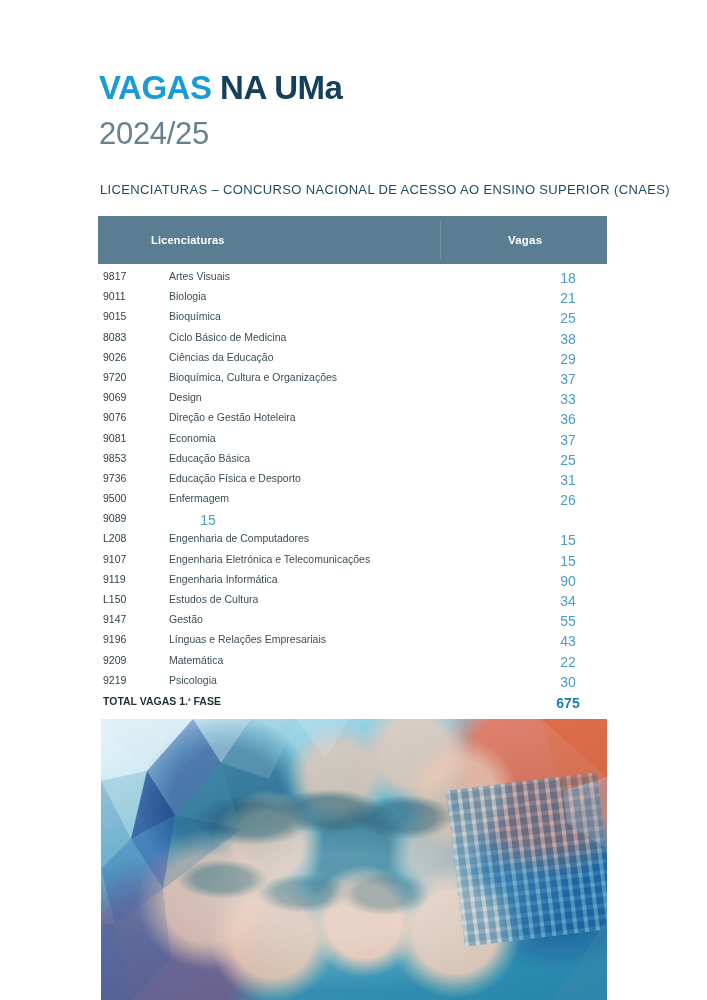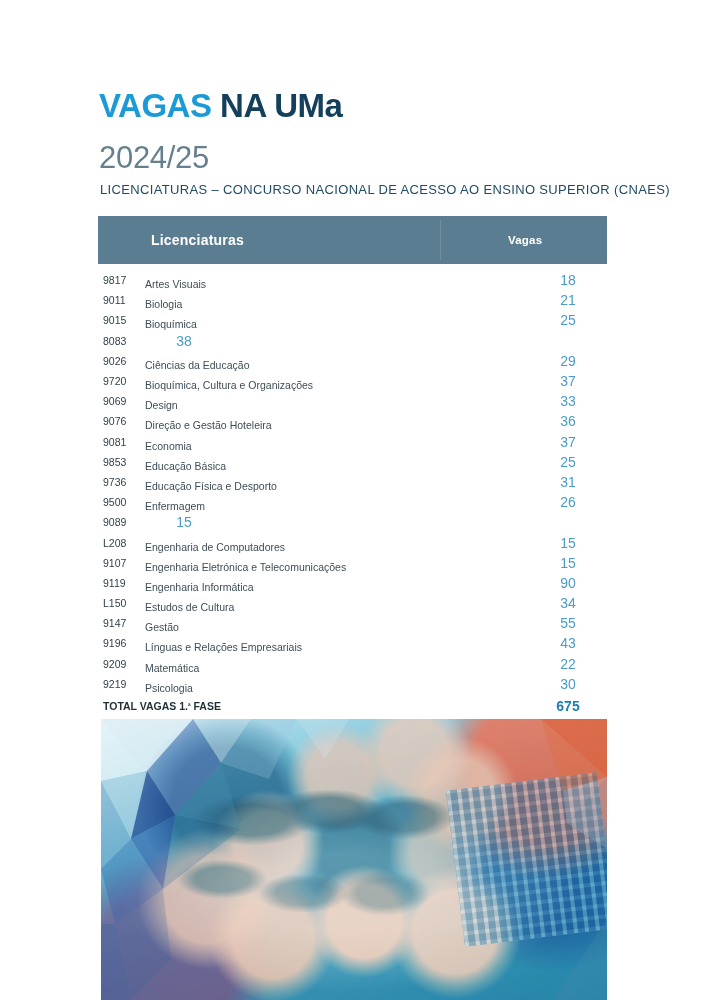--- a/index.html
+++ b/index.html
@@ -5,65 +5,65 @@
   * { margin:0; padding:0; box-sizing:border-box; }
   html, body {
     width:707px; height:1000px;
     background:#ffffff;
     font-family:"Liberation Sans", sans-serif;
     overflow:hidden;
   }
   .page { position:relative; width:707px; height:1000px; background:#fff; }
 
   
-  .titles { position:absolute; left:99px; top:86px; width:520px; }
+  .titles { position:absolute; left:99px; top:68px; width:520px; }
   .title-line1 {
     font-size:33px; font-weight:bold; line-height:40px;
     letter-spacing:-0.5px; white-space:nowrap;
   }
   .title-vagas { color:#1a9ad7; }
   .title-na-uma { color:#14405c; }
   .title-year {
     font-size:31px; font-weight:normal; line-height:40px;
-    color:#67808f; letter-spacing:-0.3px; margin-top:12px;
+    color:#67808f; letter-spacing:-0.3px; margin-top:6px;
   }
   .subtitle {
     position:absolute; left:100px; top:182px;
     font-size:13px; font-weight:normal; color:#1f4a63;
     letter-spacing:0.35px; white-space:nowrap;
   }
 
   
   .table { position:absolute; left:98px; top:216px; width:509px; }
 
   .thead {
     position:relative; height:48px; background:#5a7d91;
     display:flex; align-items:center;
   }
   .thead:after{
     content:""; position:absolute; left:342px; top:4px;
     width:1px; height:40px; background:rgba(255,255,255,0.16);
   }
   .th-lic {
-    color:#ffffff; font-size:14px; font-weight:bold;
+    color:#ffffff; font-size:11px; font-weight:bold;
     letter-spacing:0.2px; margin-left:53px;
   }
   .th-vagas {
     color:#ffffff; font-size:11.5px; font-weight:bold;
     letter-spacing:0.2px; position:absolute; left:410px;
   }
 
   .tbody { padding-top:6px; }
 
   .row {
-    display:flex; align-items:center; height:20.2px;
-    font-size:10.5px; color:#3d4d57; white-space:nowrap;
+    display:flex; align-items:flex-start; height:20.2px;
+    font-size:10.5px; color:#3d4d57; white-space:nowrap;gap:24px;
   }
   .c-code { width:47px; padding-left:5px; color:#2f3f49; }
-  .c-name { flex:1; color:#3d4d57;margin-top:8px; }
+  .c-name { flex:1; color:#3d4d57; }
   .c-vagas {
     width:78px; text-align:center; color:#4a9cc7;
     font-size:14px;
   }
 
   .row.total { height:22px; margin-top:1px; }
   .row.total .c-vagas { font-weight:bold; color:#1a7fb5; }
   .total-label {
     font-weight:bold; color:#1f2f38; font-size:10.5px;
     padding-left:5px;
@@ -169,20 +169,21 @@
           <span class="c-name">Biologia</span>
           <span class="c-vagas">21</span>
         </div>
         <div class="row">
           <span class="c-code">9015</span>
           <span class="c-name">Bioquímica</span>
           <span class="c-vagas">25</span>
         </div>
         <div class="row">
           <span class="c-code">8083</span>
+          <span class="c-name">Ciclo Básico de Medicina</span>
           <span class="c-vagas">38</span>
         </div>
         <div class="row">
           <span class="c-code">9026</span>
           <span class="c-name">Ciências da Educação</span>
           <span class="c-vagas">29</span>
         </div>
         <div class="row">
           <span class="c-code">9720</span>
           <span class="c-name">Bioquímica, Cultura e Organizações</span>

